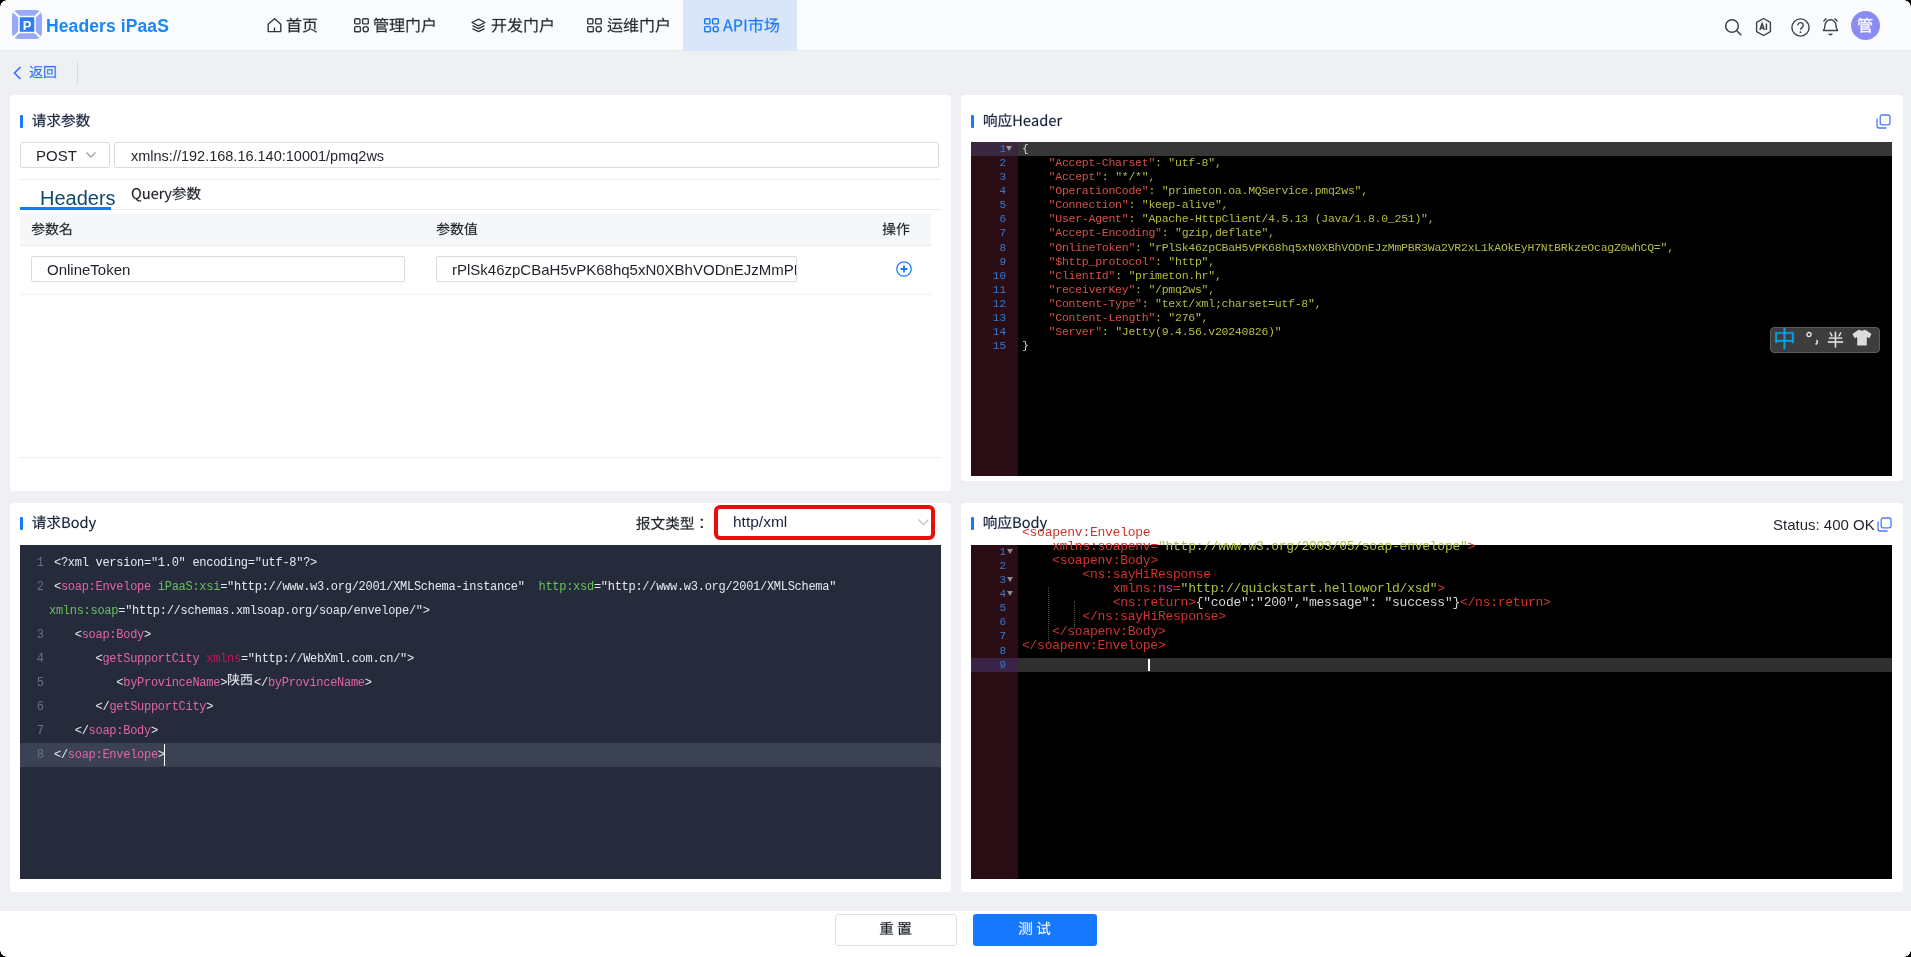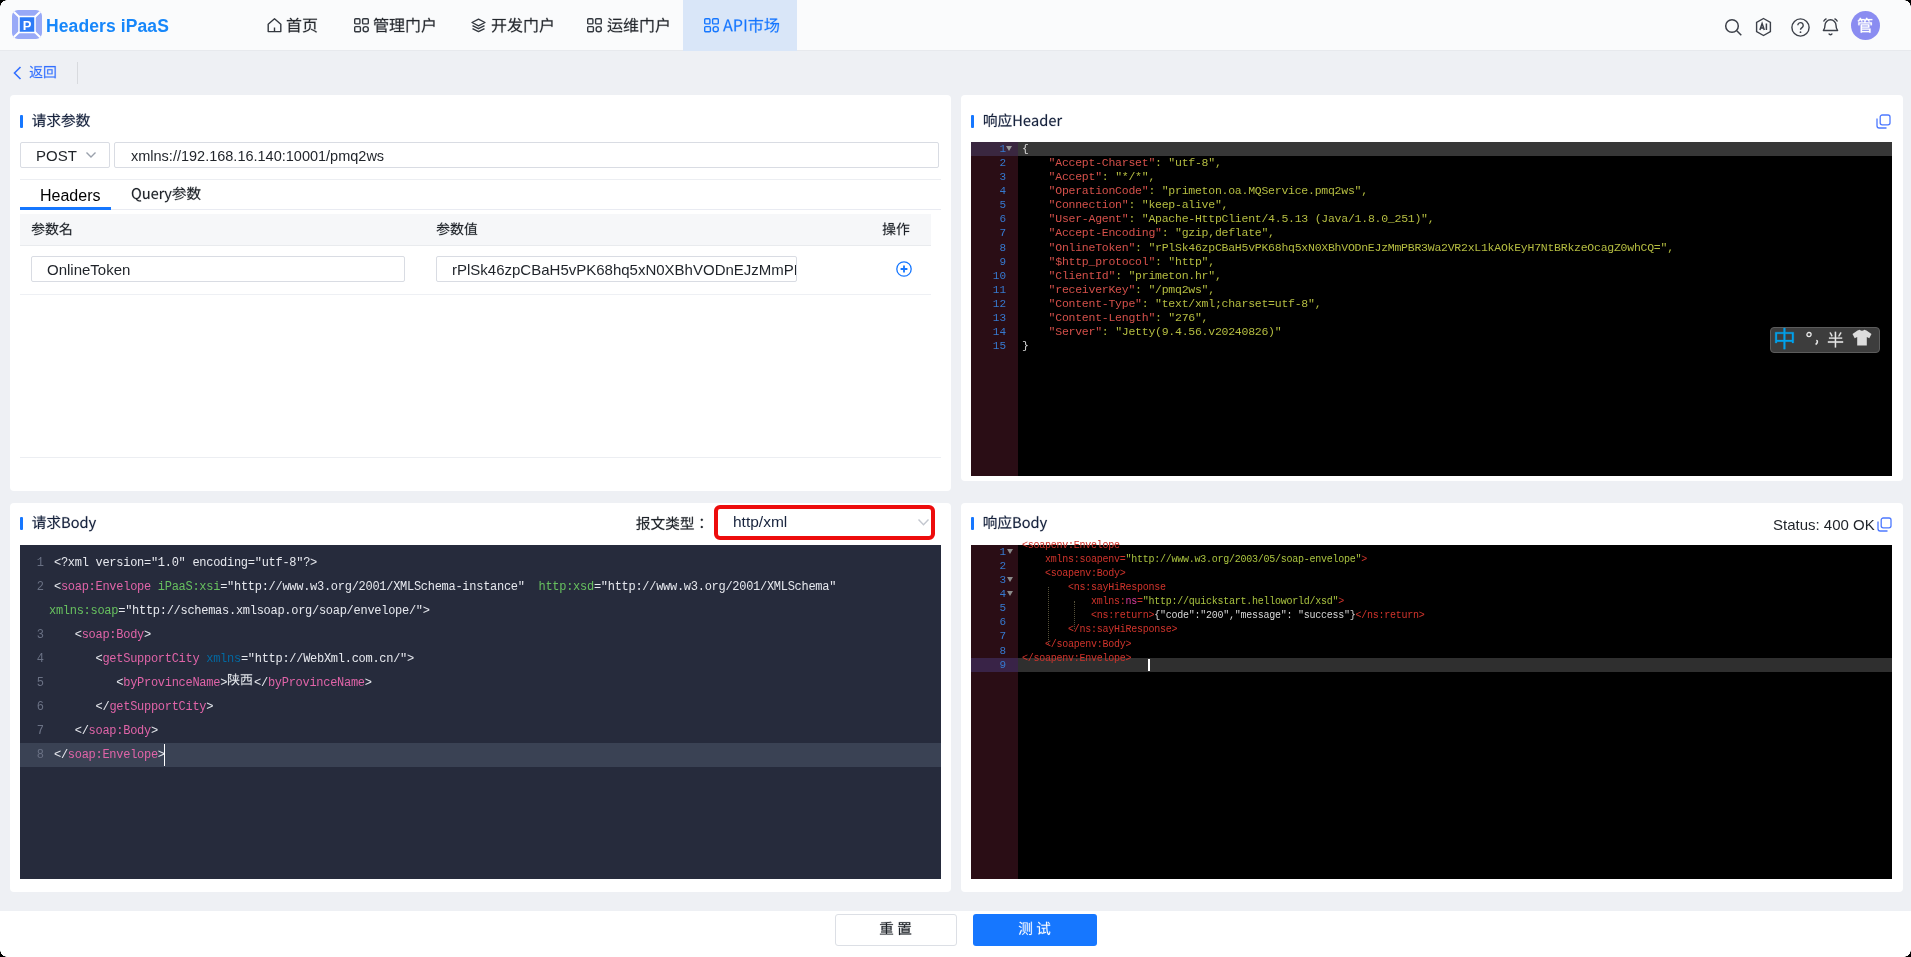--- a/index.html
+++ b/index.html
@@ -116,21 +116,21 @@
       <path transform="translate(45.0,13.2) scale(0.015000,-0.015000)" d="M438 821C420 781 388 723 362 688L413 663C440 696 473 747 503 793ZM83 793C110 751 136 696 145 661L205 687C195 723 168 777 139 816ZM629 841C601 663 548 494 464 389C481 377 513 351 525 338C552 374 577 417 598 464C621 361 650 267 689 185C639 109 573 49 486 3C455 26 415 51 371 75C406 121 429 176 442 244H531V306H262L296 377L278 381H322V531C371 495 433 446 459 422L501 476C474 496 365 565 322 590V594H527V656H322V841H252V656H45V594H232C183 528 106 466 34 435C49 421 66 395 75 378C136 412 202 467 252 527V387L225 393L184 306H39V244H153C126 191 98 140 76 102L142 79L157 106C191 92 224 77 256 60C204 23 134 -2 42 -17C55 -33 70 -60 75 -80C183 -57 263 -24 322 25C368 -2 408 -29 439 -55L463 -30C476 -47 490 -70 496 -83C594 -32 670 32 729 111C778 30 839 -35 916 -80C928 -59 952 -30 970 -15C889 27 825 96 775 182C836 290 874 423 899 586H960V656H666C681 712 694 770 704 830ZM231 244H370C357 190 337 145 307 109C268 128 228 146 187 161ZM646 586H821C803 461 776 354 734 265C693 359 664 469 646 586Z"></path>
     </svg></div>
 <div class="abs" style="left:20px;top:142px;width:90px;height:26px;border:1px solid #d9dce3;border-radius:2px;background:#fff"></div>
 <div class="abs" style="left:36px;top:147px;font-size:15px;color:#1f2329">POST</div>
 <svg class="abs" style="left:85px;top:151px" width="12" height="8" viewBox="0 0 12 8" xmlns="http://www.w3.org/2000/svg" fill="none" stroke="#9aa1ac" stroke-width="1.4">
     <path d="M1.5 1.5 L6 6 L10.5 1.5"></path>
   </svg>
 <div class="abs" style="left:114px;top:142px;width:825px;height:26px;border:1px solid #d9dce3;border-radius:2px;background:#fff"></div>
 <div class="abs" style="left:131px;top:148px;font-size:14.5px;color:#1f2329">xmlns://192.168.16.140:10001/pmq2ws</div>
 <div class="abs" style="left:20px;top:179px;width:921px;height:1px;background:#eceef2"></div>
-<div class="abs" style="left:40px;top:187px;font-size:16px;color:#000000">Headers</div>
+<div class="abs" style="left:40px;top:187px;font-size:20px;color:#0c4a6e">Headers</div>
 <div class="abs" style="left:131px;top:186px;line-height:0"><svg class="" width="70" height="17" viewBox="0 0 69.8 16.8" style="overflow:visible" fill="#1f2329" stroke="#1f2329" stroke-width="12" xmlns="http://www.w3.org/2000/svg">
       <path transform="translate(0.0,12.8) scale(0.014500,-0.014500)" d="M371 64C239 64 153 182 153 369C153 552 239 665 371 665C503 665 589 552 589 369C589 182 503 64 371 64ZM595 -184C639 -184 678 -177 700 -167L682 -96C663 -102 638 -107 605 -107C526 -107 458 -74 425 -9C580 18 684 158 684 369C684 604 555 746 371 746C187 746 58 604 58 369C58 154 166 12 326 -10C367 -110 460 -184 595 -184Z"></path>
       <path transform="translate(10.8,12.8) scale(0.014500,-0.014500)" d="M251 -13C325 -13 379 26 430 85H433L440 0H516V543H425V158C373 94 334 66 278 66C206 66 176 109 176 210V543H84V199C84 60 136 -13 251 -13Z"></path>
       <path transform="translate(19.6,12.8) scale(0.014500,-0.014500)" d="M312 -13C385 -13 443 11 490 42L458 103C417 76 375 60 322 60C219 60 148 134 142 250H508C510 264 512 282 512 302C512 457 434 557 295 557C171 557 52 448 52 271C52 92 167 -13 312 -13ZM141 315C152 423 220 484 297 484C382 484 432 425 432 315Z"></path>
       <path transform="translate(27.6,12.8) scale(0.014500,-0.014500)" d="M92 0H184V349C220 441 275 475 320 475C343 475 355 472 373 466L390 545C373 554 356 557 332 557C272 557 216 513 178 444H176L167 543H92Z"></path>
       <path transform="translate(33.2,12.8) scale(0.014500,-0.014500)" d="M101 -234C209 -234 266 -152 304 -46L508 543H419L321 242C307 193 291 138 277 88H272C253 139 235 194 218 242L108 543H13L231 -1L219 -42C196 -109 158 -159 97 -159C82 -159 66 -154 55 -150L37 -223C54 -230 76 -234 101 -234Z"></path>
       <path transform="translate(40.8,12.8) scale(0.014500,-0.014500)" d="M529 403C465 355 346 311 249 287C265 274 283 254 294 241C394 268 513 316 589 374ZM633 286C547 220 385 166 245 139C260 124 277 101 287 84C435 118 596 178 693 257ZM764 173C654 64 430 3 188 -23C201 -40 216 -66 223 -86C478 -53 706 16 829 142ZM53 516V450H298C225 364 129 298 19 252C36 239 63 209 74 194C198 254 308 338 390 450H614C689 345 808 250 921 199C932 217 954 244 971 258C871 296 767 369 697 450H950V516H433C450 545 465 576 479 608L790 620C817 595 841 571 858 551L921 592C867 655 756 742 665 798L607 762C643 738 681 710 718 681L341 671C377 715 416 769 448 817L367 840C342 789 297 721 258 669L91 666L100 598L397 606C383 574 366 544 348 516Z"></path>
       <path transform="translate(55.3,12.8) scale(0.014500,-0.014500)" d="M438 821C420 781 388 723 362 688L413 663C440 696 473 747 503 793ZM83 793C110 751 136 696 145 661L205 687C195 723 168 777 139 816ZM629 841C601 663 548 494 464 389C481 377 513 351 525 338C552 374 577 417 598 464C621 361 650 267 689 185C639 109 573 49 486 3C455 26 415 51 371 75C406 121 429 176 442 244H531V306H262L296 377L278 381H322V531C371 495 433 446 459 422L501 476C474 496 365 565 322 590V594H527V656H322V841H252V656H45V594H232C183 528 106 466 34 435C49 421 66 395 75 378C136 412 202 467 252 527V387L225 393L184 306H39V244H153C126 191 98 140 76 102L142 79L157 106C191 92 224 77 256 60C204 23 134 -2 42 -17C55 -33 70 -60 75 -80C183 -57 263 -24 322 25C368 -2 408 -29 439 -55L463 -30C476 -47 490 -70 496 -83C594 -32 670 32 729 111C778 30 839 -35 916 -80C928 -59 952 -30 970 -15C889 27 825 96 775 182C836 290 874 423 899 586H960V656H666C681 712 694 770 704 830ZM231 244H370C357 190 337 145 307 109C268 128 228 146 187 161ZM646 586H821C803 461 776 354 734 265C693 359 664 469 646 586Z"></path>
     </svg></div>
 <div class="abs" style="left:20px;top:209px;width:921px;height:1px;background:#e9ebf2"></div>
@@ -254,21 +254,21 @@
 3
 4
 5
 6
 7
 8</pre>
 <pre style="left:54px;top:551px;font-size:12px;line-height:24px;letter-spacing:-0.28px;color:#e6e8ee"><span style="color:#e6e8ee">&lt;?xml version="1.0" encoding="utf-8"?&gt;</span>
 <span style="color:#e6e8ee">&lt;</span><span style="color:#e064a8">soap:Envelope</span> <span style="color:#67c05f">iPaaS:xsi</span><span style="color:#e6e8ee">="http://www.w3.org/2001/XMLSchema-instance"</span>  <span style="color:#67c05f">http:xsd</span><span style="color:#e6e8ee">="http://www.w3.org/2001/XMLSchema"</span>
 <span style="margin-left:-5px"></span><span style="color:#67c05f">xmlns:soap</span><span style="color:#e6e8ee">="http://schemas.xmlsoap.org/soap/envelope/"</span><span style="color:#e6e8ee">&gt;</span>
    <span style="color:#e6e8ee">&lt;</span><span style="color:#e064a8">soap:Body</span><span style="color:#e6e8ee">&gt;</span>
-      <span style="color:#e6e8ee">&lt;</span><span style="color:#e064a8">getSupportCity</span> <span style="color:#0369a1">xmlns</span><span style="color:#e6e8ee">="http://WebXml.com.cn/"&gt;</span>
+      <span style="color:#e6e8ee">&lt;</span><span style="color:#e064a8">getSupportCity</span> <span style="color:#be185d">xmlns</span><span style="color:#e6e8ee">="http://WebXml.com.cn/"&gt;</span>
          <span style="color:#e6e8ee">&lt;</span><span style="color:#e064a8">byProvinceName</span><span style="color:#e6e8ee">&gt;</span><span style="display:inline-block;width:27px;vertical-align:-2px;line-height:0"><svg class="" width="26" height="15" viewBox="0 0 26.0 15.1" style="overflow:visible" fill="#e6e8ee" stroke="#e6e8ee" stroke-width="12" xmlns="http://www.w3.org/2000/svg">
         <path transform="translate(0.0,11.4) scale(0.013000,-0.013000)" d="M441 568C467 506 491 422 497 372L563 389C556 440 531 521 503 583ZM821 585C805 526 775 438 751 386L810 369C835 419 866 499 890 566ZM73 797V-80H144V726H270C245 657 211 568 179 497C262 419 283 353 284 299C284 268 278 242 261 231C251 224 238 222 225 221C207 220 185 220 160 223C171 203 178 174 179 155C204 153 232 154 253 156C275 159 295 165 310 175C341 196 354 236 354 291C353 353 334 424 250 506C287 585 330 686 363 769L313 800L301 797ZM621 840V688H410V619H621V488C621 443 620 395 614 347H381V276H600C570 162 497 51 321 -26C340 -42 362 -69 373 -85C545 -3 626 110 664 228C717 93 800 -16 912 -76C924 -57 947 -29 964 -14C850 39 764 147 716 276H945V347H690C696 395 697 443 697 488V619H916V688H697V840Z"></path>
         <path transform="translate(13.0,11.4) scale(0.013000,-0.013000)" d="M59 775V702H342V557H103V-76H175V-14H827V-73H902V557H638V702H939V775ZM175 56V488H345V442C345 366 320 277 184 212C199 202 227 177 236 162C383 235 416 346 416 440V488H563V313C563 241 580 221 655 221C670 221 738 221 754 221C794 221 815 233 827 275V56ZM635 488H827V341C809 346 786 356 774 365C771 298 767 288 745 288C731 288 675 288 664 288C639 288 635 292 635 314ZM416 557V702H563V557Z"></path>
       </svg></span><span style="color:#e6e8ee">&lt;/</span><span style="color:#e064a8">byProvinceName</span><span style="color:#e6e8ee">&gt;</span>
       <span style="color:#e6e8ee">&lt;/</span><span style="color:#e064a8">getSupportCity</span><span style="color:#e6e8ee">&gt;</span>
    <span style="color:#e6e8ee">&lt;/</span><span style="color:#e064a8">soap:Body</span><span style="color:#e6e8ee">&gt;</span>
 <span style="color:#e6e8ee">&lt;/</span><span style="color:#e064a8">soap:Envelope</span><span style="color:#e6e8ee">&gt;</span></pre>
 <div class="abs" style="left:163.5px;top:744px;width:1.5px;height:22px;background:#fff"></div>
 <div class="bar" style="left:971px;top:517px"></div>
 <div style="position:absolute;left:982px;top:515px;line-height:0;"><svg class="" width="66" height="17" viewBox="0 0 66.1 17.4" style="overflow:visible" fill="#17233d" stroke="#17233d" stroke-width="12" xmlns="http://www.w3.org/2000/svg">
@@ -293,21 +293,21 @@
 3
 4
 5
 6
 7
 8
 9</pre>
 <div class="abs" style="left:1007px;top:549.0px;width:0;height:0;border-left:3.5px solid transparent;border-right:3.5px solid transparent;border-top:5px solid #8a8a8a"></div>
 <div class="abs" style="left:1007px;top:577.15px;width:0;height:0;border-left:3.5px solid transparent;border-right:3.5px solid transparent;border-top:5px solid #8a8a8a"></div>
 <div class="abs" style="left:1007px;top:591.225px;width:0;height:0;border-left:3.5px solid transparent;border-right:3.5px solid transparent;border-top:5px solid #8a8a8a"></div>
-<pre style="left:1022px;top:539px;font-size:10px;line-height:14.075px;letter-spacing:-0.25px;color:#d6d6d6"><span style="color:#d0342c">&lt;soapenv:Envelope</span>
+<pre style="left:1022px;top:526px;font-size:13px;line-height:14.075px;letter-spacing:-0.25px;color:#d6d6d6"><span style="color:#d0342c">&lt;soapenv:Envelope</span>
     <span style="color:#d0342c">xmlns:soapenv=</span><span style="color:#a9c23f">"http://www.w3.org/2003/05/soap-envelope"</span><span style="color:#d0342c">&gt;</span>
     <span style="color:#d0342c">&lt;soapenv:Body&gt;</span>
         <span style="color:#d0342c">&lt;ns:sayHiResponse</span>
             <span style="color:#d0342c">xmlns:</span><span style="color:#d63c9c">ns</span><span style="color:#d0342c">=</span><span style="color:#a9c23f">"http://quickstart.helloworld/xsd"</span><span style="color:#d0342c">&gt;</span>
             <span style="color:#d0342c">&lt;ns:return&gt;</span><span style="color:#d6d6d6">{"code":"200","message": "success"}</span><span style="color:#d0342c">&lt;/ns:return&gt;</span>
         <span style="color:#d0342c">&lt;/ns:sayHiResponse&gt;</span>
     <span style="color:#d0342c">&lt;/soapenv:Body&gt;</span>
 <span style="color:#d0342c">&lt;/soapenv:Envelope&gt;</span></pre>
 <div class="abs" style="left:1048px;top:587.225px;width:0;height:56.3px;border-left:1px dotted #56513a"></div>
 <div class="abs" style="left:1074px;top:601.3px;width:0;height:28.15px;border-left:1px dotted #56513a"></div>

